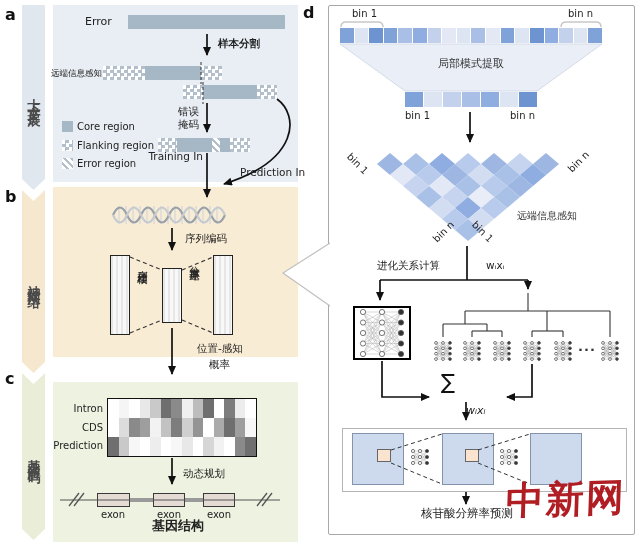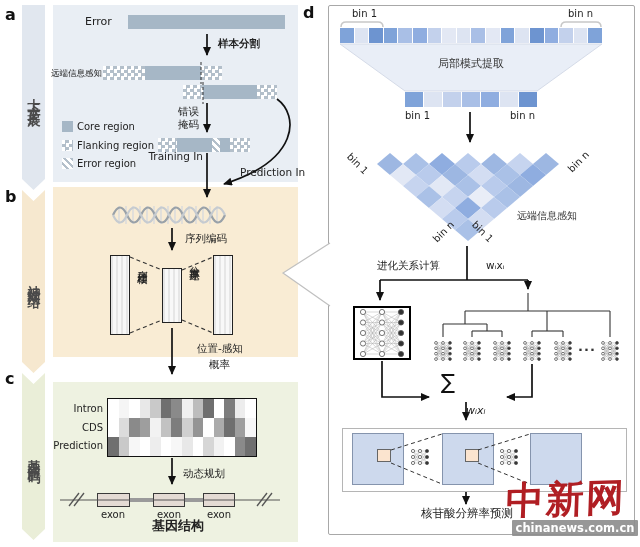--- a/index.html
+++ b/index.html
@@ -249,21 +249,20 @@
 
   <div style="position:absolute;left:342px;top:428px;width:285px;height:64px;border:1px solid #b5b5b5;background:#fff;z-index:2;"></div>
   <div class="sq" style="left:352px;top:433px;"></div>
   <div class="sq" style="left:442px;top:433px;"></div>
   <div class="sq" style="left:530px;top:433px;"></div>
   <div class="peach" style="left:377px;top:449px;"></div>
   <div class="peach" style="left:465px;top:449px;"></div>
   <span class="t" style="left:467px;top:507px;transform:translateX(-50%);font-size:11.5px;">核苷酸分辨率预测</span>
 
   <span class="wm-logo" style="left:506px;top:474px;">中新网</span>
-  <div class="wm-bar" style="left:512px;top:520px;width:126px;height:16px;">chinanews.com.cn</div>
 
   <svg class="overlay" width="640" height="547" viewBox="0 0 640 547">
     <defs>
       <marker id="ah" markerUnits="userSpaceOnUse" markerWidth="9" markerHeight="8" refX="8" refY="4" orient="auto">
         <path d="M0,0 L9,4 L0,8 Z" fill="#111"></path>
       </marker>
     </defs>
 
     <g stroke="#111" stroke-width="1.7" fill="none">
       <path d="M207,34 V55" marker-end="url(#ah)"></path>

